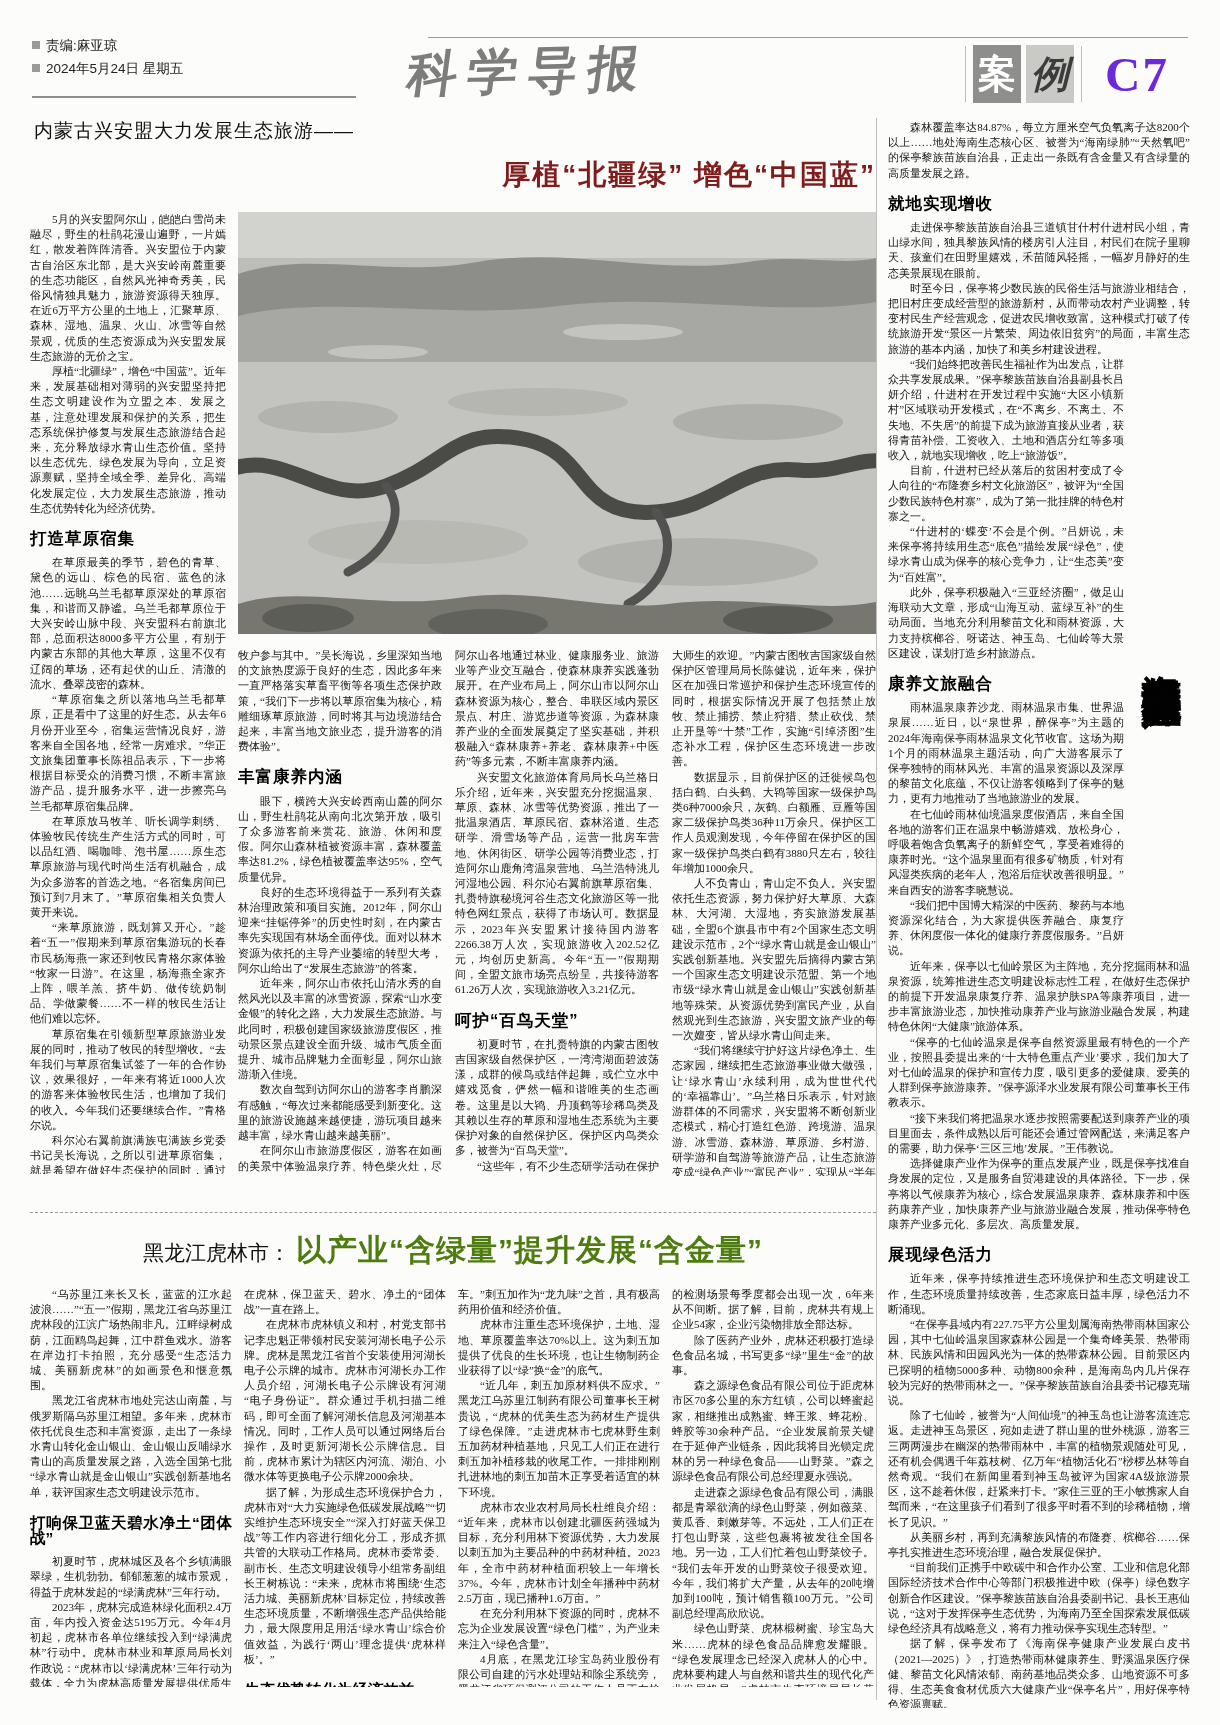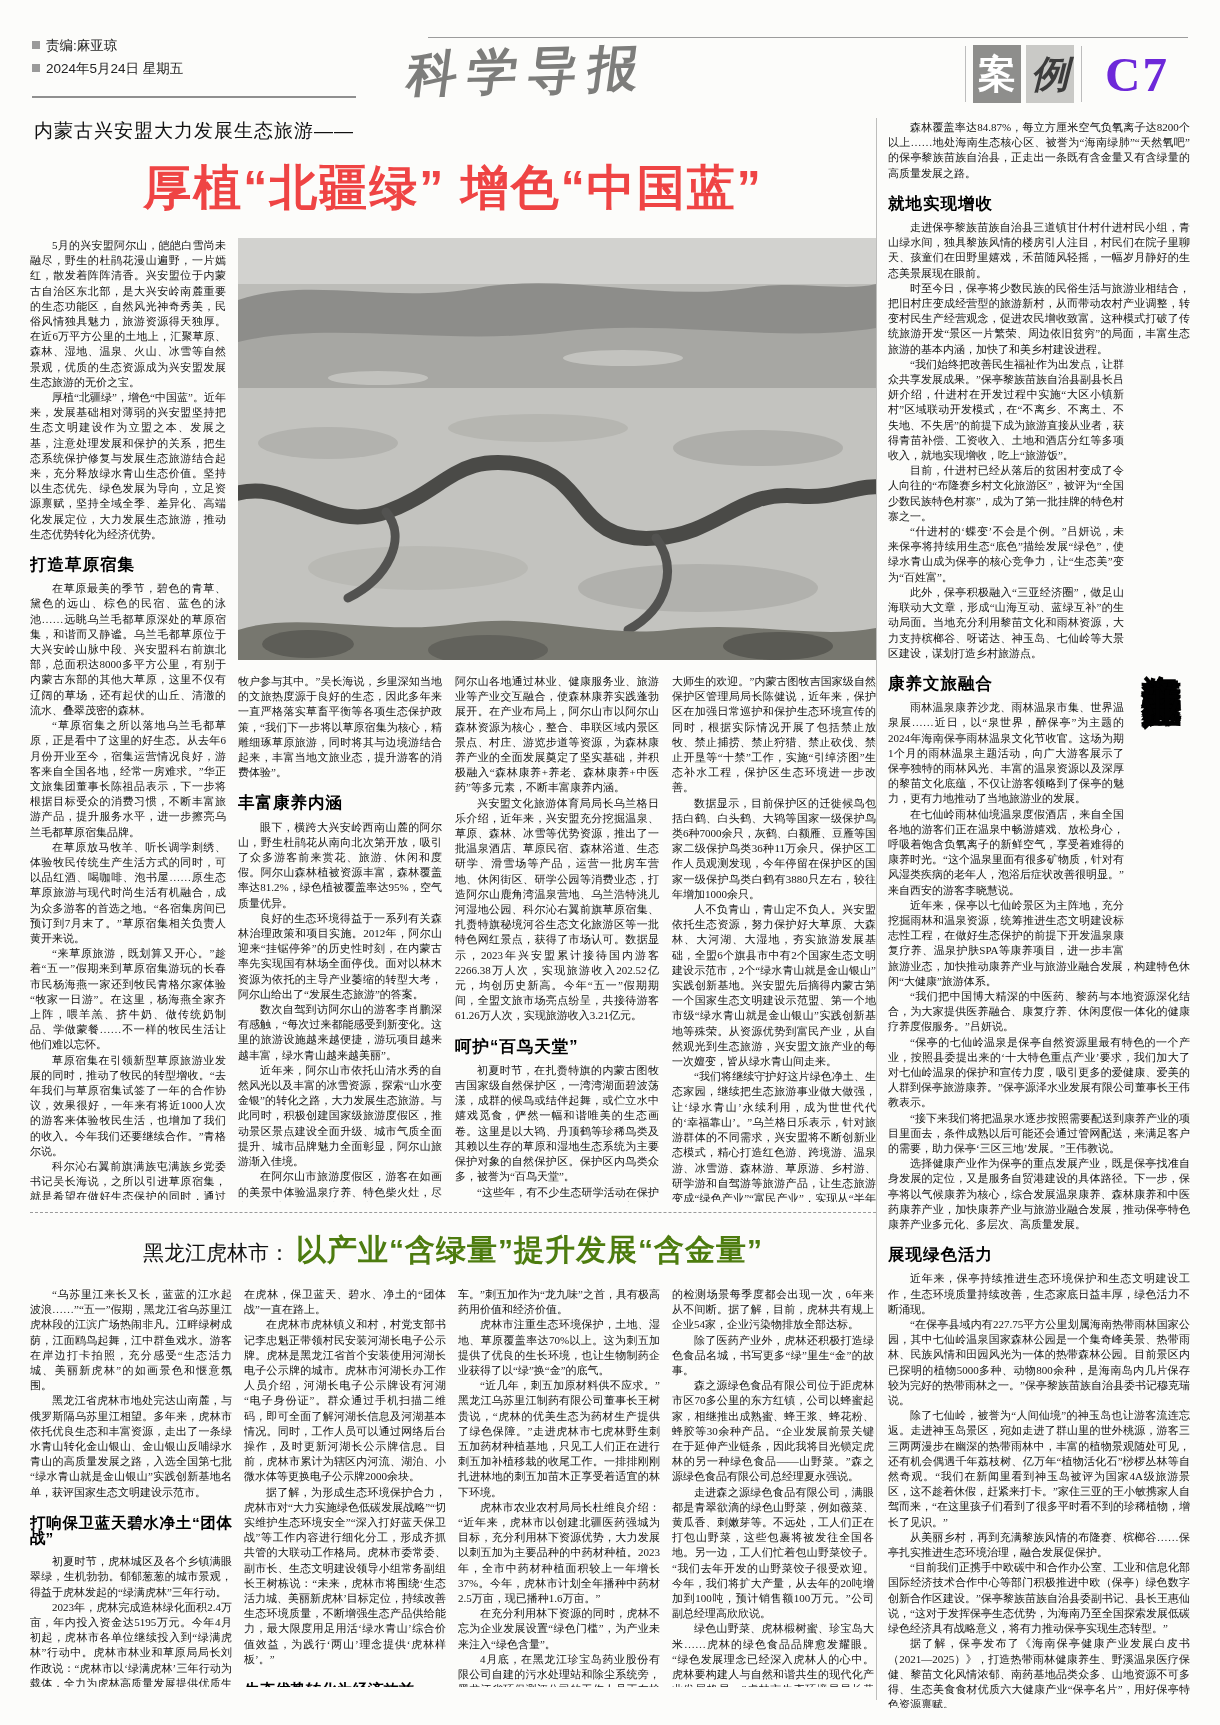--- a/index.html
+++ b/index.html
@@ -27,22 +27,22 @@
     margin-left:16px; letter-spacing:2px; }
   
   .para { margin:0; text-indent:2em; }
   .para.cont { text-indent:0; }
   .sec-head { font-family:Liberation Sans, sans-serif; font-weight:bold; font-size:16.5px;
     color:#000; margin:15px 0 9px; letter-spacing:1px; }
   
   .main-art { position:absolute; left:30px; top:118px; width:846px; }
   .kicker { font-size:19px; letter-spacing:1px; margin-left:4px;
     font-family:"Liberation Sans","DejaVu Sans",sans-serif; color:#111; }
-  .main-headline { text-align:center; font-family:"Liberation Sans","DejaVu Sans",sans-serif;
-    font-weight:bold; font-size:48px; letter-spacing:2px; margin-top:12px; color:#ef4444; white-space:nowrap; }
+  .main-headline { text-align:right; font-family:"Liberation Sans","DejaVu Sans",sans-serif;
+    font-weight:bold; font-size:28px; letter-spacing:2px; margin-top:12px; color:#7f1d1d; white-space:nowrap; }
   .main-body { display:flex; margin-top:18px;justify-content:space-between; }
   .colblock { font-size:11px; line-height:15.2px; text-align:justify; overflow:hidden; }
   .col1 { width:196px; height:962px; margin-right:12px; }
   .main-right { width:638px; }
   .photo-wrap { width:638px; height:422px; overflow:hidden; background:#b9b9b6; }
   .cols234 { display:flex; margin-top:14px; }
   .col234 { width:204px; height:528px; }
   .col234 + .col234 { margin-left:13px; }
   
   .v-divider { position:absolute; left:876px; top:118px; width:1px; height:1582px; background:#bdbdbb; }
@@ -124,22 +124,22 @@
             <ellipse cx="385" cy="120" rx="60" ry="8" fill="#cfcfcb" opacity="0.7"></ellipse>
             <ellipse cx="140" cy="140" rx="50" ry="7" fill="#d4d4d0" opacity="0.6"></ellipse>
           </svg>
         </div>
         <div class="cols234">
           <div class="colblock col234">
               <p class="para cont">牧户参与其中。”吴长海说，乡里深知当地的文旅热度源于良好的生态，因此多年来一直严格落实草畜平衡等各项生态保护政策，“我们下一步将以草原宿集为核心，精雕细琢草原旅游，同时将其与边境游结合起来，丰富当地文旅业态，提升游客的消费体验”。</p>
               <div class="sec-head">丰富康养内涵</div>
               <p class="para">眼下，横跨大兴安岭西南山麓的阿尔山，野生杜鹃花从南向北次第开放，吸引了众多游客前来赏花、旅游、休闲和度假。阿尔山森林植被资源丰富，森林覆盖率达81.2%，绿色植被覆盖率达95%，空气质量优异。</p>
               <p class="para">良好的生态环境得益于一系列有关森林治理政策和项目实施。2012年，阿尔山迎来“挂锯停斧”的历史性时刻，在内蒙古率先实现国有林场全面停伐。面对以林木资源为依托的主导产业萎缩的转型大考，阿尔山给出了“发展生态旅游”的答案。</p>
+              <p class="para">近年来，阿尔山市依托山清水秀的自然风光以及丰富的冰雪资源，探索“山水变金银”的转化之路，大力发展生态旅游。与此同时，积极创建国家级旅游度假区，推动景区景点建设全面升级、城市气质全面提升、城市品牌魅力全面彰显，阿尔山旅游渐入佳境。</p>
               <p class="para">数次自驾到访阿尔山的游客李肖鹏深有感触，“每次过来都能感受到新变化。这里的旅游设施越来越便捷，游玩项目越来越丰富，绿水青山越来越美丽”。</p>
-              <p class="para">近年来，阿尔山市依托山清水秀的自然风光以及丰富的冰雪资源，探索“山水变金银”的转化之路，大力发展生态旅游。与此同时，积极创建国家级旅游度假区，推动景区景点建设全面升级、城市气质全面提升、城市品牌魅力全面彰显，阿尔山旅游渐入佳境。</p>
               <p class="para">在阿尔山市旅游度假区，游客在如画的美景中体验温泉疗养、特色柴火灶，尽享“森”呼吸，放松疗愈身心。短短几年时间，</p>
             </div>
           <div class="colblock col234">
               <p class="para cont">阿尔山各地通过林业、健康服务业、旅游业等产业交互融合，使森林康养实践蓬勃展开。在产业布局上，阿尔山市以阿尔山森林资源为核心，整合、串联区域内景区景点、村庄、游览步道等资源，为森林康养产业的全面发展奠定了坚实基础，并积极融入“森林康养+养老、森林康养+中医药”等多元素，不断丰富康养内涵。</p>
               <p class="para">兴安盟文化旅游体育局局长乌兰格日乐介绍，近年来，兴安盟充分挖掘温泉、草原、森林、冰雪等优势资源，推出了一批温泉酒店、草原民宿、森林浴道、生态研学、滑雪场等产品，运营一批房车营地、休闲街区、研学公园等消费业态，打造阿尔山鹿角湾温泉营地、乌兰浩特洮儿河湿地公园、科尔沁右翼前旗草原宿集、扎赉特旗秘境河谷生态文化旅游区等一批特色网红景点，获得了市场认可。数据显示，2023年兴安盟累计接待国内游客2266.38万人次，实现旅游收入202.52亿元，均创历史新高。今年“五一”假期期间，全盟文旅市场亮点纷呈，共接待游客61.26万人次，实现旅游收入3.21亿元。</p>
               <div class="sec-head">呵护“百鸟天堂”</div>
               <p class="para">初夏时节，在扎赉特旗的内蒙古图牧吉国家级自然保护区，一湾湾湖面碧波荡漾，成群的候鸟或结伴起舞，或伫立水中嬉戏觅食，俨然一幅和谐唯美的生态画卷。这里是以大鸨、丹顶鹤等珍稀鸟类及其赖以生存的草原和湿地生态系统为主要保护对象的自然保护区。保护区内鸟类众多，被誉为“百鸟天堂”。</p>
               <p class="para">“这些年，有不少生态研学活动在保护区里的救护站和自然学校里开展，受到广</p>
             </div>
           <div class="colblock col234">
@@ -165,22 +165,22 @@
       </div>
     <div class="v-headline">海南保亭发展旅游康养特色产业</div>
     <div>
         <p class="para">“我们始终把改善民生福祉作为出发点，让群众共享发展成果。”保亭黎族苗族自治县副县长吕妍介绍，什进村在开发过程中实施“大区小镇新村”区域联动开发模式，在“不离乡、不离土、不失地、不失居”的前提下成为旅游直接从业者，获得青苗补偿、工资收入、土地和酒店分红等多项收入，就地实现增收，吃上“旅游饭”。</p>
         <p class="para">目前，什进村已经从落后的贫困村变成了令人向往的“布隆赛乡村文化旅游区”，被评为“全国少数民族特色村寨”，成为了第一批挂牌的特色村寨之一。</p>
         <p class="para">“什进村的‘蝶变’不会是个例。”吕妍说，未来保亭将持续用生态“底色”描绘发展“绿色”，使绿水青山成为保亭的核心竞争力，让“生态美”变为“百姓富”。</p>
         <p class="para">此外，保亭积极融入“三亚经济圈”，做足山海联动大文章，形成“山海互动、蓝绿互补”的生动局面。当地充分利用黎苗文化和雨林资源，大力支持槟榔谷、呀诺达、神玉岛、七仙岭等大景区建设，谋划打造乡村旅游点。</p>
         <div class="sec-head">康养文旅融合</div>
         <p class="para">雨林温泉康养沙龙、雨林温泉市集、世界温泉展……近日，以“泉世界，醉保亭”为主题的2024年海南保亭雨林温泉文化节收官。这场为期1个月的雨林温泉主题活动，向广大游客展示了保亭独特的雨林风光、丰富的温泉资源以及深厚的黎苗文化底蕴，不仅让游客领略到了保亭的魅力，更有力地推动了当地旅游业的发展。</p>
         <p class="para">在七仙岭雨林仙境温泉度假酒店，来自全国各地的游客们正在温泉中畅游嬉戏、放松身心，呼吸着饱含负氧离子的新鲜空气，享受着难得的康养时光。“这个温泉里面有很多矿物质，针对有风湿类疾病的老年人，泡浴后症状改善很明显。”来自西安的游客李晓慧说。</p>
+        <p class="para">“我们把中国博大精深的中医药、黎药与本地资源深化结合，为大家提供医养融合、康复疗养、休闲度假一体化的健康疗养度假服务。”吕妍说。</p>
         <p class="para">近年来，保亭以七仙岭景区为主阵地，充分挖掘雨林和温泉资源，统筹推进生态文明建设标志性工程，在做好生态保护的前提下开发温泉康复疗养、温泉护肤SPA等康养项目，进一步丰富旅游业态，加快推动康养产业与旅游业融合发展，构建特色休闲“大健康”旅游体系。</p>
-        <p class="para">“我们把中国博大精深的中医药、黎药与本地资源深化结合，为大家提供医养融合、康复疗养、休闲度假一体化的健康疗养度假服务。”吕妍说。</p>
         <p class="para">“保亭的七仙岭温泉是保亭自然资源里最有特色的一个产业，按照县委提出来的‘十大特色重点产业’要求，我们加大了对七仙岭温泉的保护和宣传力度，吸引更多的爱健康、爱美的人群到保亭旅游康养。”保亭源泽水业发展有限公司董事长王伟教表示。</p>
         <p class="para">“接下来我们将把温泉水逐步按照需要配送到康养产业的项目里面去，条件成熟以后可能还会通过管网配送，来满足客户的需要，助力保亭‘三区三地’发展。”王伟教说。</p>
         <p class="para">选择健康产业作为保亭的重点发展产业，既是保亭找准自身发展的定位，又是服务自贸港建设的具体路径。下一步，保亭将以气候康养为核心，综合发展温泉康养、森林康养和中医药康养产业，加快康养产业与旅游业融合发展，推动保亭特色康养产业多元化、多层次、高质量发展。</p>
         <div class="sec-head">展现绿色活力</div>
         <p class="para">近年来，保亭持续推进生态环境保护和生态文明建设工作，生态环境质量持续改善，生态家底日益丰厚，绿色活力不断涌现。</p>
         <p class="para">“在保亭县域内有227.75平方公里划属海南热带雨林国家公园，其中七仙岭温泉国家森林公园是一个集奇峰美景、热带雨林、民族风情和田园风光为一体的热带森林公园。目前景区内已探明的植物5000多种、动物800余种，是海南岛内几片保存较为完好的热带雨林之一。”保亭黎族苗族自治县委书记穆克瑞说。</p>
         <p class="para">除了七仙岭，被誉为“人间仙境”的神玉岛也让游客流连忘返。走进神玉岛景区，宛如走进了群山里的世外桃源，游客三三两两漫步在幽深的热带雨林中，丰富的植物景观随处可见，还有机会偶遇千年荔枝树、亿万年“植物活化石”桫椤丛林等自然奇观。“我们在新闻里看到神玉岛被评为国家4A级旅游景区，这不趁着休假，赶紧来打卡。”家住三亚的王小敏携家人自驾而来，“在这里孩子们看到了很多平时看不到的珍稀植物，增长了见识。”</p>
         <p class="para">从美丽乡村，再到充满黎族风情的布隆赛、槟榔谷……保亭扎实推进生态环境治理，融合发展促保护。</p>
         <p class="para">“目前我们正携手中欧碳中和合作办公室、工业和信息化部国际经济技术合作中心等部门积极推进中欧（保亭）绿色数字创新合作区建设。”保亭黎族苗族自治县委副书记、县长王惠仙说，“这对于发挥保亭生态优势，为海南乃至全国探索发展低碳绿色经济具有战略意义，将有力推动保亭实现生态转型。”</p>
         <p class="para">据了解，保亭发布了《海南保亭健康产业发展白皮书（2021—2025）》，打造热带雨林健康养生、野溪温泉医疗保健、黎苗文化风情浓郁、南药基地品类众多、山地资源不可多得、生态美食食材优质六大健康产业“保亭名片”，用好保亭特色资源禀赋。</p>

